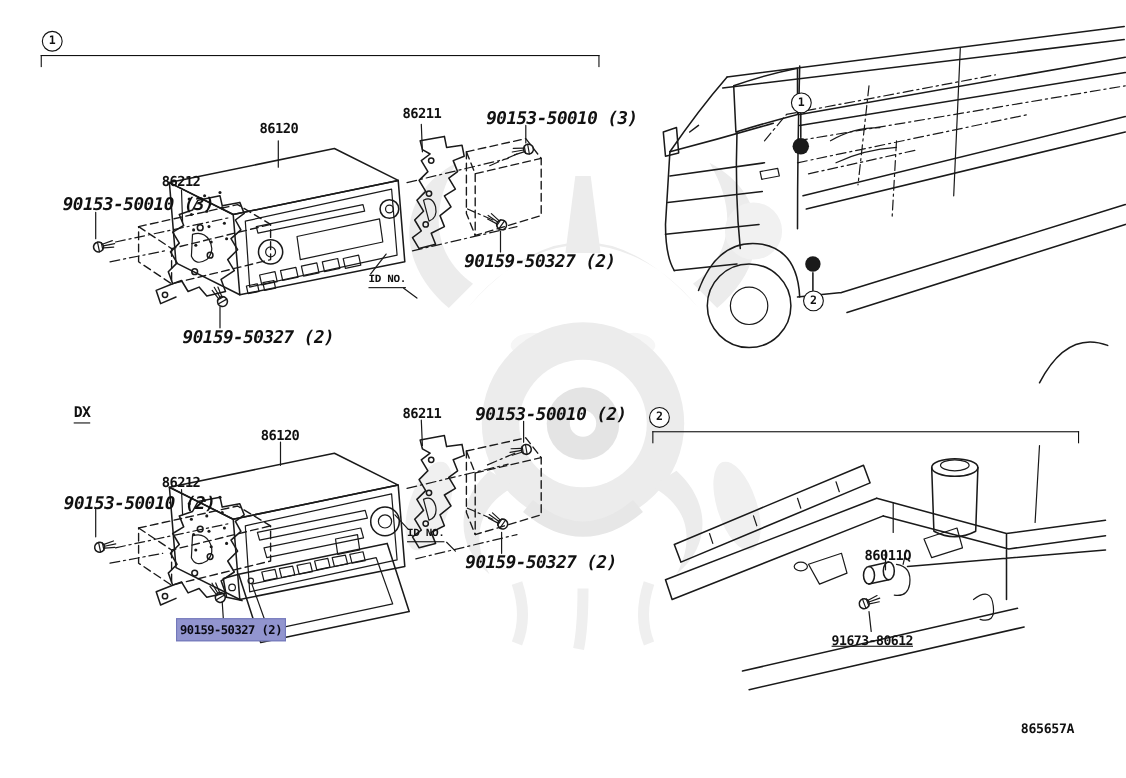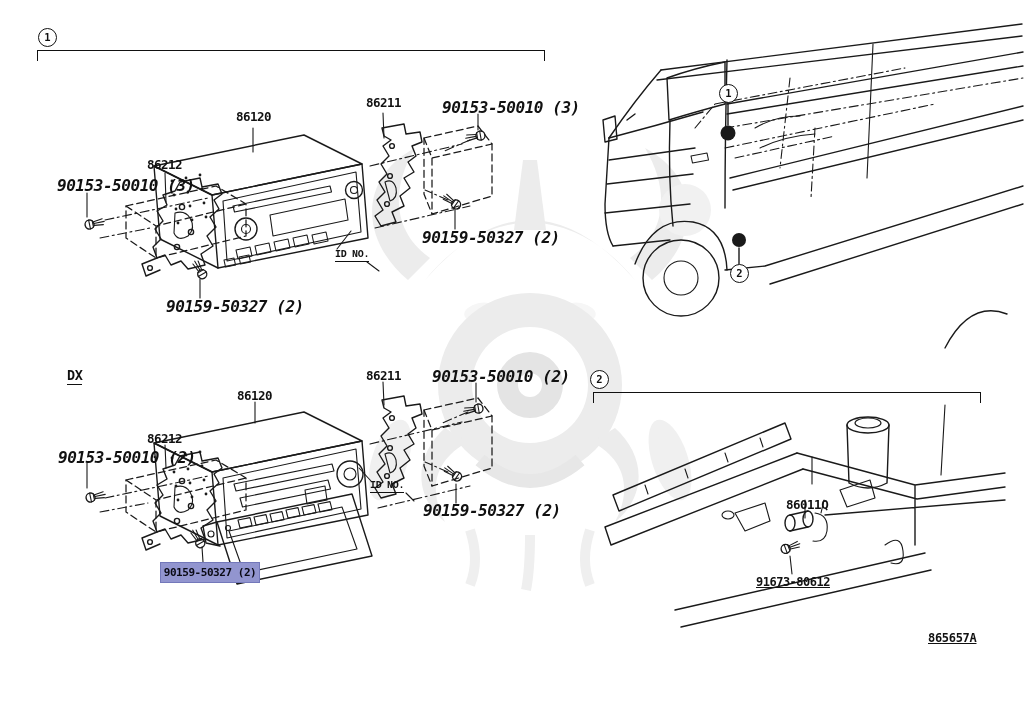--- a/index.html
+++ b/index.html
@@ -278,15 +278,15 @@
   <div class="pn pn-sm" style="left:432px;top:369px;">90153-50010 (2)</div>
   <div class="pn pn-sm" style="left:423px;top:503px;">90159-50327 (2)</div>
   <div class="idno" style="left:370px;top:481px;">ID NO.</div>
   <div class="hl-box" style="left:160px;top:562px;width:100px;height:21px;">
     <span>90159-50327 (2)</span>
   </div>
 
   <div class="pn" style="left:786px;top:499px;">86011Q</div>
   <div class="pn" style="left:756px;top:576px;font-size:12px;text-decoration:underline;">91673-80612</div>
 
-  <div class="footer-code" style="left:928px;top:632px;text-decoration:underline;">865657A</div>
+  <div class="footer-code" style="left:928px;top:656px;">865657A</div>
 
 </div>
 
 </body></html>

